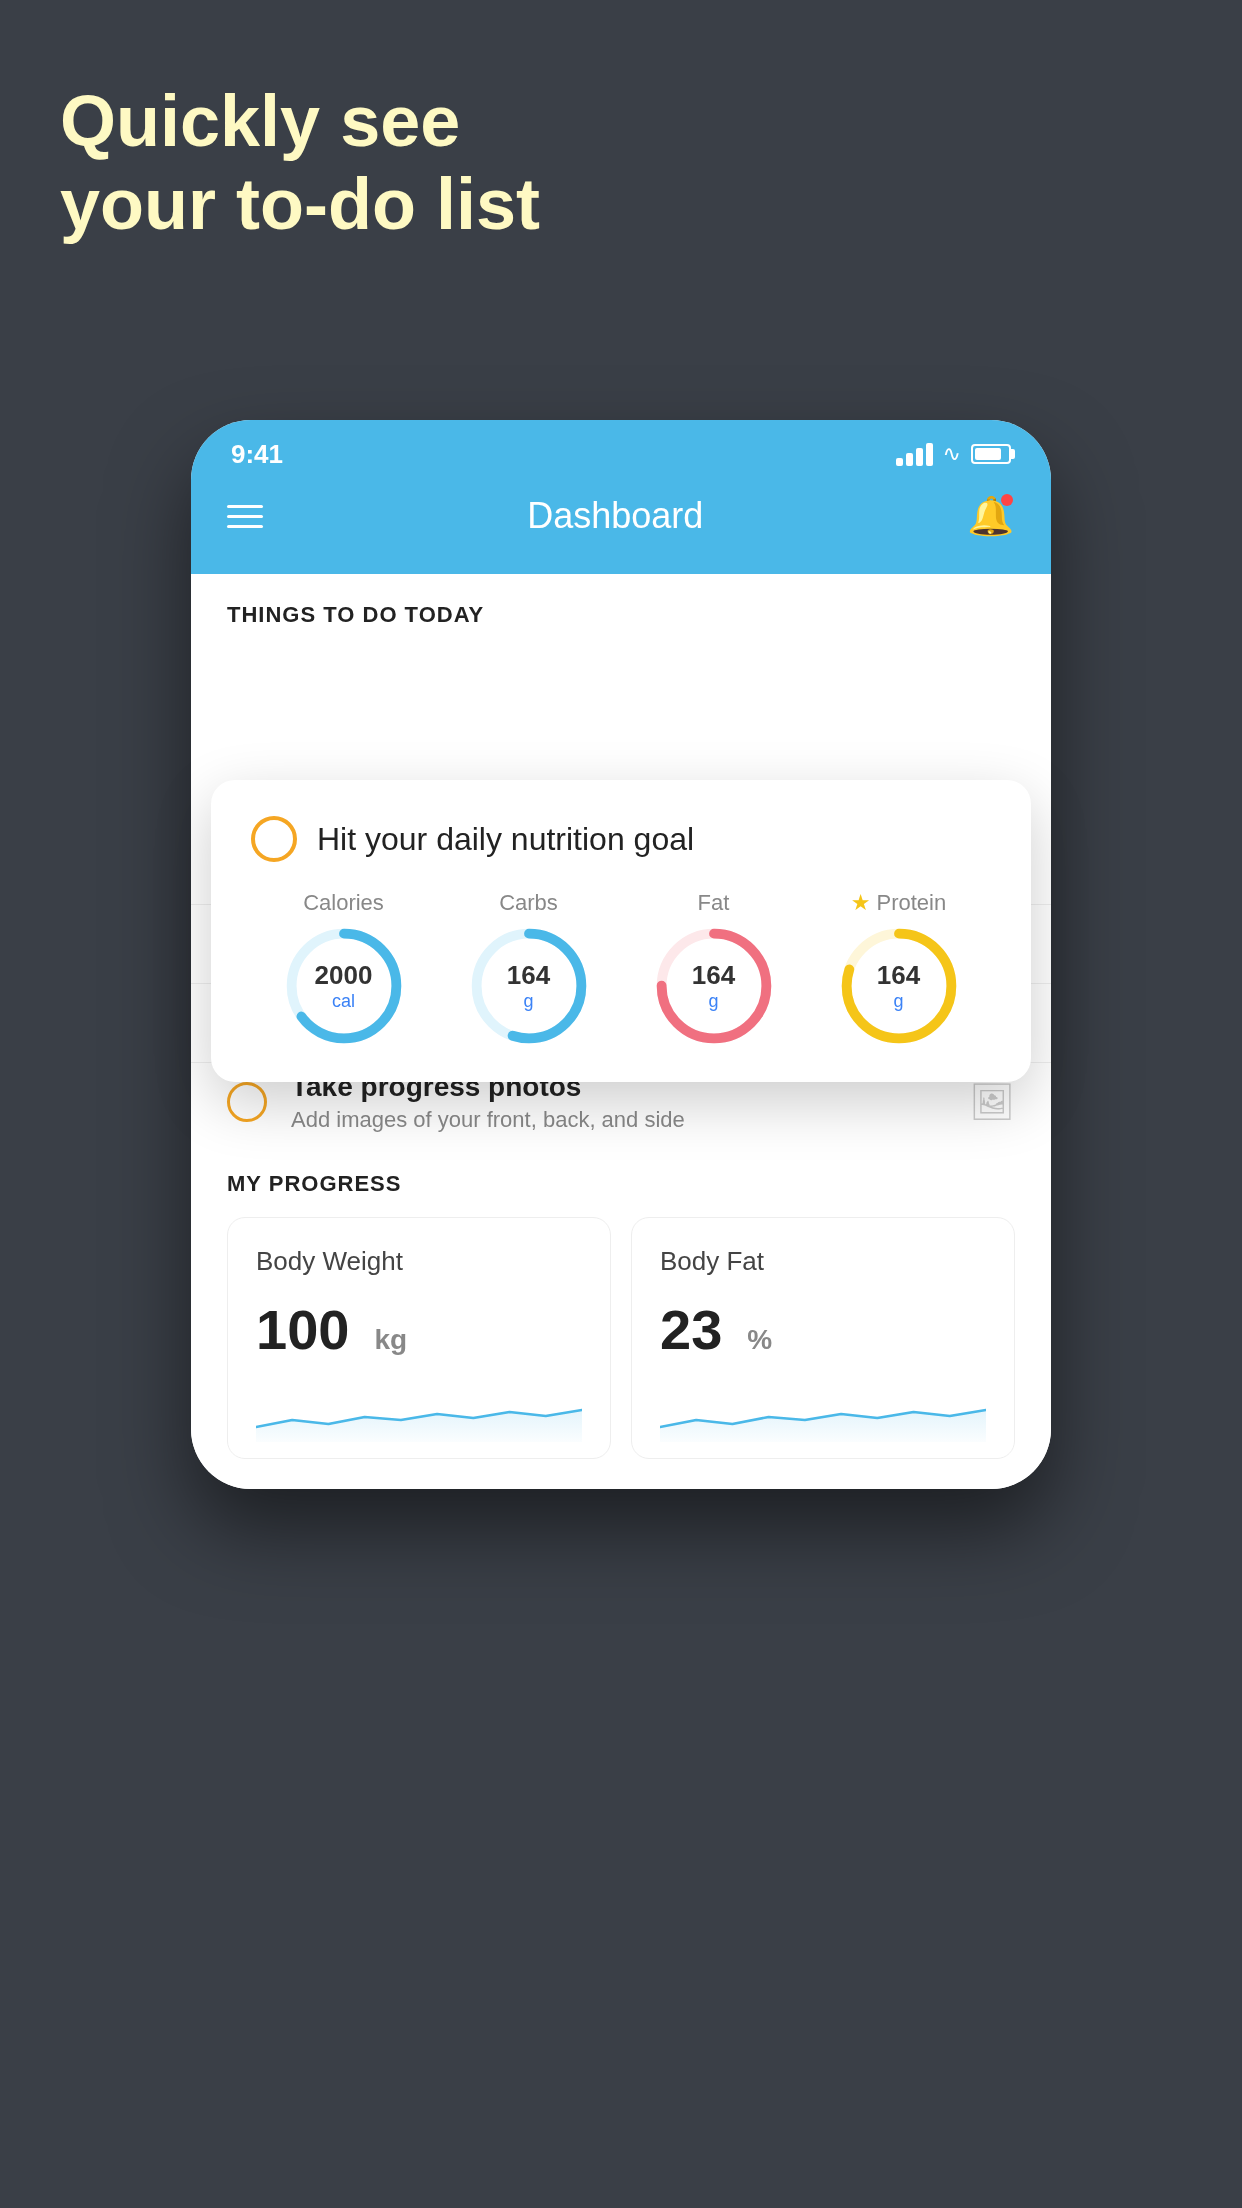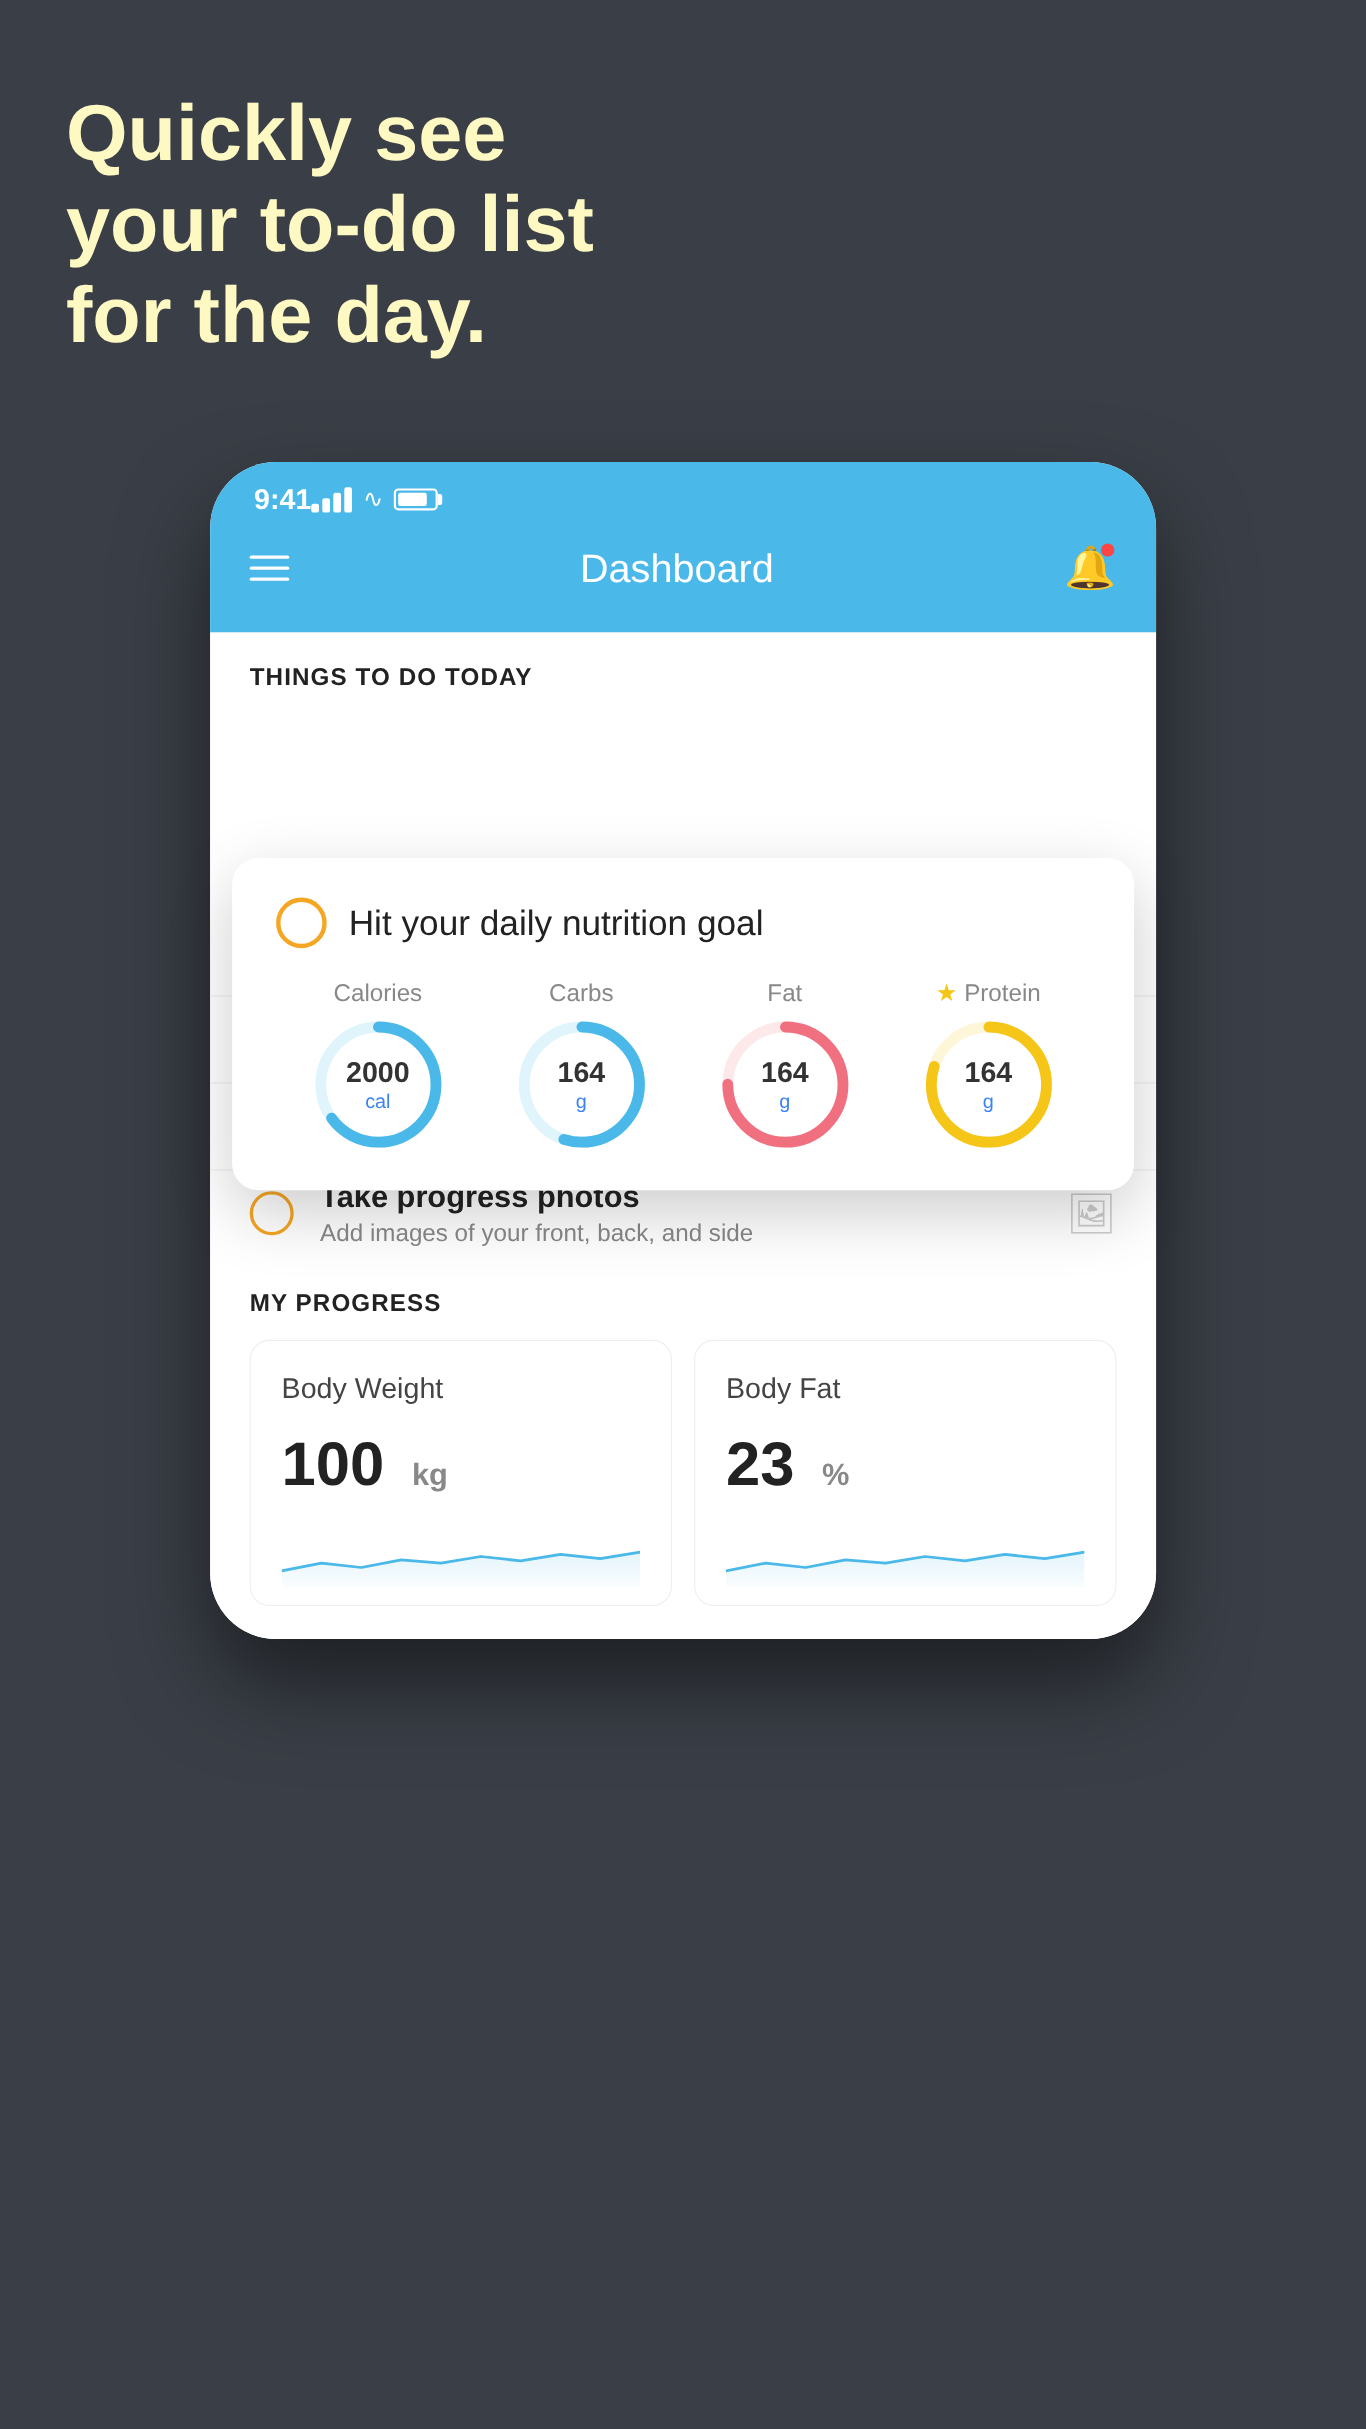--- a/index.html
+++ b/index.html
@@ -37,20 +37,21 @@
       background: #f2f2f2;
       border-radius: 60px;
       overflow: hidden;
       box-shadow: 0 40px 80px rgba(0,0,0,0.5);
     }
 
     
     .status-bar {
       background: #4ab8e8;
       display: flex;
+      justify-content: space-between;
       align-items: center;
       padding: 16px 40px 8px;
       height: 60px;
     }
     .status-time {
       color: #fff;
       font-size: 26px;
       font-weight: 600;
     }
     .status-icons {
@@ -339,21 +340,20 @@
       width: 100%;
       height: 60px;
     }
   </style>
 </head>
 <body>
 
 <div class="hero-text">
   <div>Quickly see</div>
   <div>your to-do list</div>
-  <div>for the day.</div>
 </div>
 
 <div class="phone-wrapper">
   <div class="phone-frame">
 
     <div class="status-bar">
       <div class="status-time">9:41</div>
       <div class="status-icons">
         <div class="signal-bars">
           <span></span>

